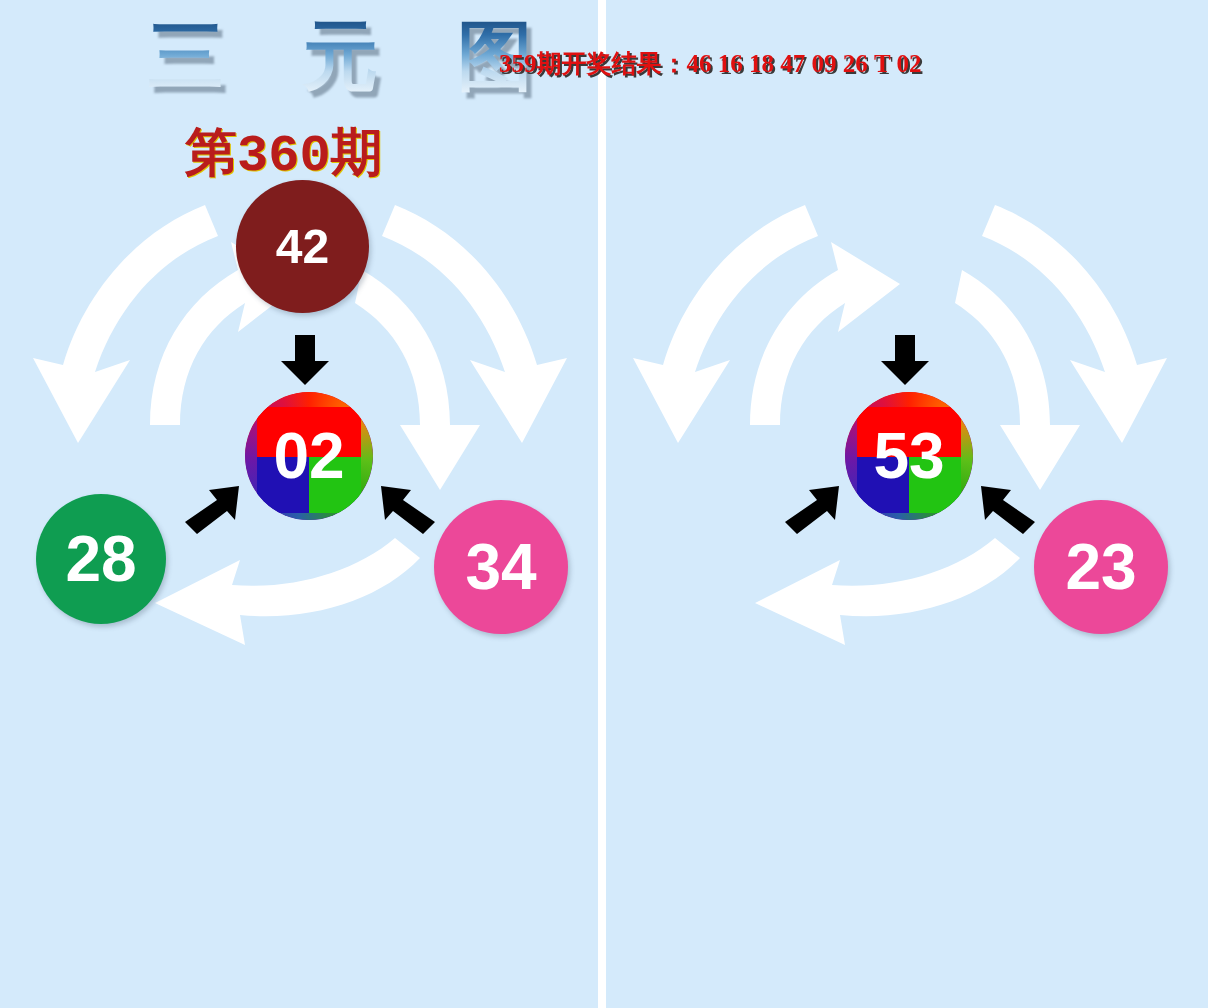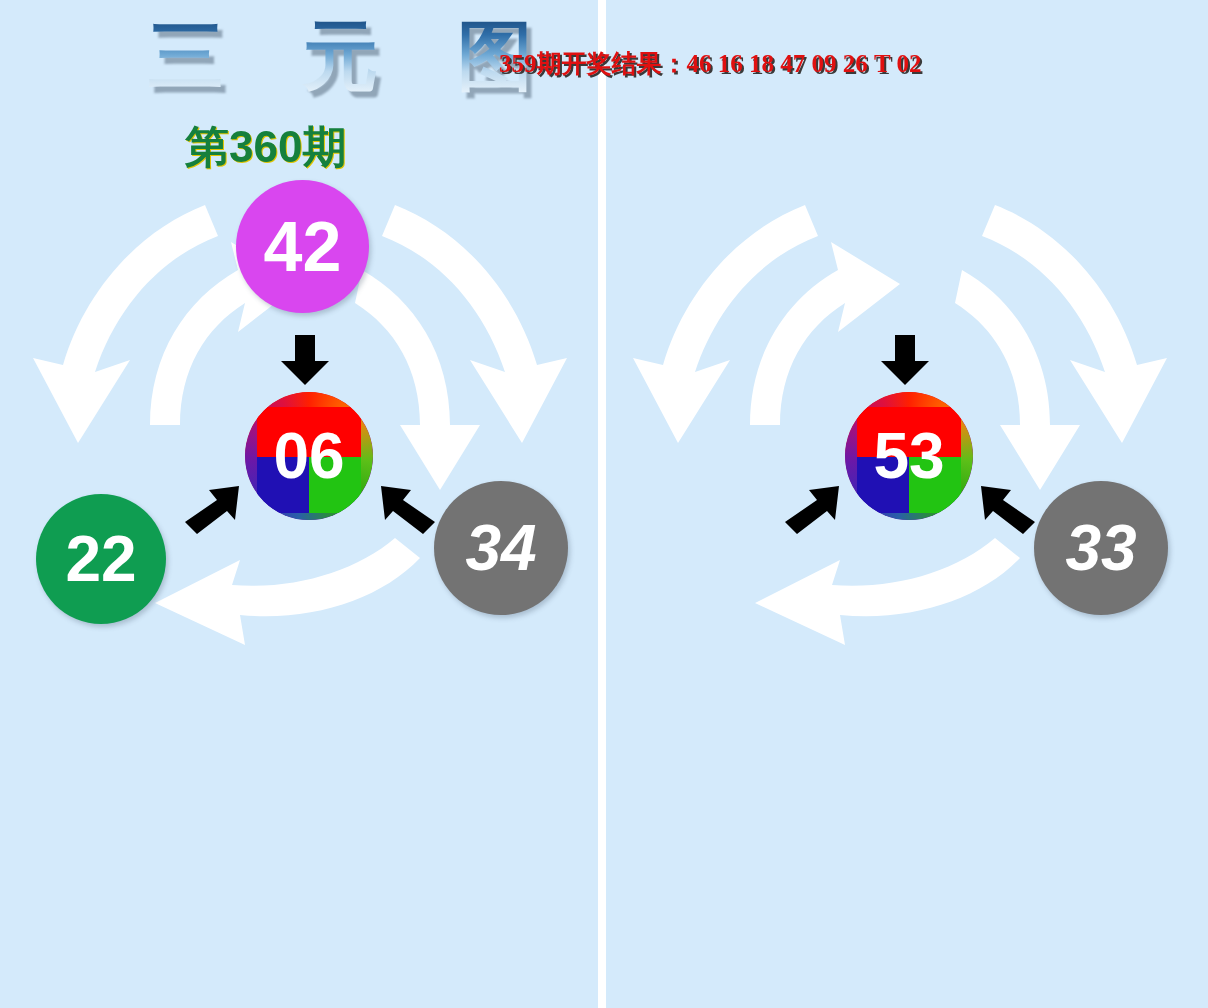--- a/index.html
+++ b/index.html
@@ -25,22 +25,22 @@
     line-height:1;
     background:linear-gradient(180deg,#1d4f84 0%,#2f6ea8 22%,#6ea8d4 48%,#bcd9ef 70%,#e8f3fb 100%);
     -webkit-background-clip:text;background-clip:text;
     color:transparent;-webkit-text-fill-color:transparent;
     filter:drop-shadow(5px 6px 1px rgba(90,110,130,0.55));
     white-space:nowrap;
     text-decoration:underline;
   }
   #subtitle{
     position:absolute;left:185px;top:118px;
-    font-family:Liberation Sans, sans-serif;
-    font-size:44px;font-weight:bold;color:#15803d;
+    font-family:Liberation Mono, monospace;
+    font-size:52px;font-weight:bold;color:#b91c1c;
     white-space:nowrap;
     text-shadow:1px 1px 0 #e0c400;
   }
   #result{
     position:absolute;left:499px;top:47px;
     font-family:"Liberation Serif", serif;
     font-size:25px;font-weight:bold;color:#e01010;
     white-space:nowrap;
     text-shadow:2px 2px 0 #3a3a3a;
   }
@@ -54,23 +54,23 @@
 
   
   .ball{
     position:absolute;border-radius:50%;
     display:flex;align-items:center;justify-content:center;
     color:#ffffff;font-weight:bold;
     font-family:"Liberation Sans", sans-serif;
     box-shadow:2px 3px 5px rgba(60,80,100,0.28);
     user-select:none;
   }
-  .ball-top{width:133px;height:133px;left:236px;top:20px;font-size:70px;background:#d946ef;}
+  .ball-top{width:133px;height:133px;left:236px;top:20px;font-size:48px;background:#7f1d1d;}
   .ball-left{width:130px;height:130px;left:36px;top:334px;font-size:64px;background:#0f9d51;}
-  .ball-right{width:134px;height:134px;left:434px;top:321px;font-size:64px;background:#737373;font-style:italic;}
+  .ball-right{width:134px;height:134px;left:434px;top:340px;font-size:64px;background:#ec4899;}
 
   
   .ball-center{
     width:128px;height:128px;left:245px;top:232px;
     background:radial-gradient(circle at 48% 30%, #ff0000 0%, #fa0a0a 28%, #d4202e 46%, #8c1f7a 62%, #5a1fa0 78%, #3a20b0 100%);
     overflow:hidden;box-shadow:none;
   }
   .ball-center .bg-grad{
     position:absolute;inset:0;border-radius:50%;
     background:
@@ -130,28 +130,28 @@
     <path d="M20,0 L40,0 L40,26 L54,26 L30,50 L6,26 L20,26 Z" fill="#000000"></path>
   </svg>
   <svg class="black-arrow" style="left:183px;top:324px;width:58px;height:50px;" viewBox="0 0 58 50">
     <path d="M56,2 L26,6 L34,16 L2,38 L14,50 L44,27 L52,36 Z" fill="#000000"></path>
   </svg>
   <svg class="black-arrow" style="left:379px;top:324px;width:58px;height:50px;" viewBox="0 0 58 50">
     <path d="M2,2 L32,6 L24,16 L56,38 L44,50 L14,27 L6,36 Z" fill="#000000"></path>
   </svg>
 
   <div class="ball ball-top">42</div>
-  <div class="ball ball-left">22</div>
+  <div class="ball ball-left">28</div>
   <div class="ball ball-right">34</div>
   <div class="ball ball-center">
     <div class="bg-grad"></div>
     <div class="blk blk-red"></div>
     <div class="blk blk-blue"></div>
     <div class="blk blk-green"></div>
-    <span class="num">06</span>
+    <span class="num">02</span>
   </div>
 </div>
 
 <div class="panel" id="panel-right">
 
   <svg class="arrow-layer" viewBox="0 0 600 520">
     <g fill="#ffffff">
       <path d="M205,45 C140,70 85,130 63,205 L33,198 L78,283 L130,200 L95,212 C116,148 160,98 218,76 Z"></path>
     </g>
     <g fill="#ffffff">
@@ -171,21 +171,21 @@
   <svg class="black-arrow" style="left:275px;top:175px;width:60px;height:50px;" viewBox="0 0 60 50">
     <path d="M20,0 L40,0 L40,26 L54,26 L30,50 L6,26 L20,26 Z" fill="#000000"></path>
   </svg>
   <svg class="black-arrow" style="left:183px;top:324px;width:58px;height:50px;" viewBox="0 0 58 50">
     <path d="M56,2 L26,6 L34,16 L2,38 L14,50 L44,27 L52,36 Z" fill="#000000"></path>
   </svg>
   <svg class="black-arrow" style="left:379px;top:324px;width:58px;height:50px;" viewBox="0 0 58 50">
     <path d="M2,2 L32,6 L24,16 L56,38 L44,50 L14,27 L6,36 Z" fill="#000000"></path>
   </svg>
 
-  <div class="ball ball-right">33</div>
+  <div class="ball ball-right">23</div>
   <div class="ball ball-center">
     <div class="bg-grad"></div>
     <div class="blk blk-red"></div>
     <div class="blk blk-blue"></div>
     <div class="blk blk-green"></div>
     <span class="num">53</span>
   </div>
 </div>
 
 </body></html>

